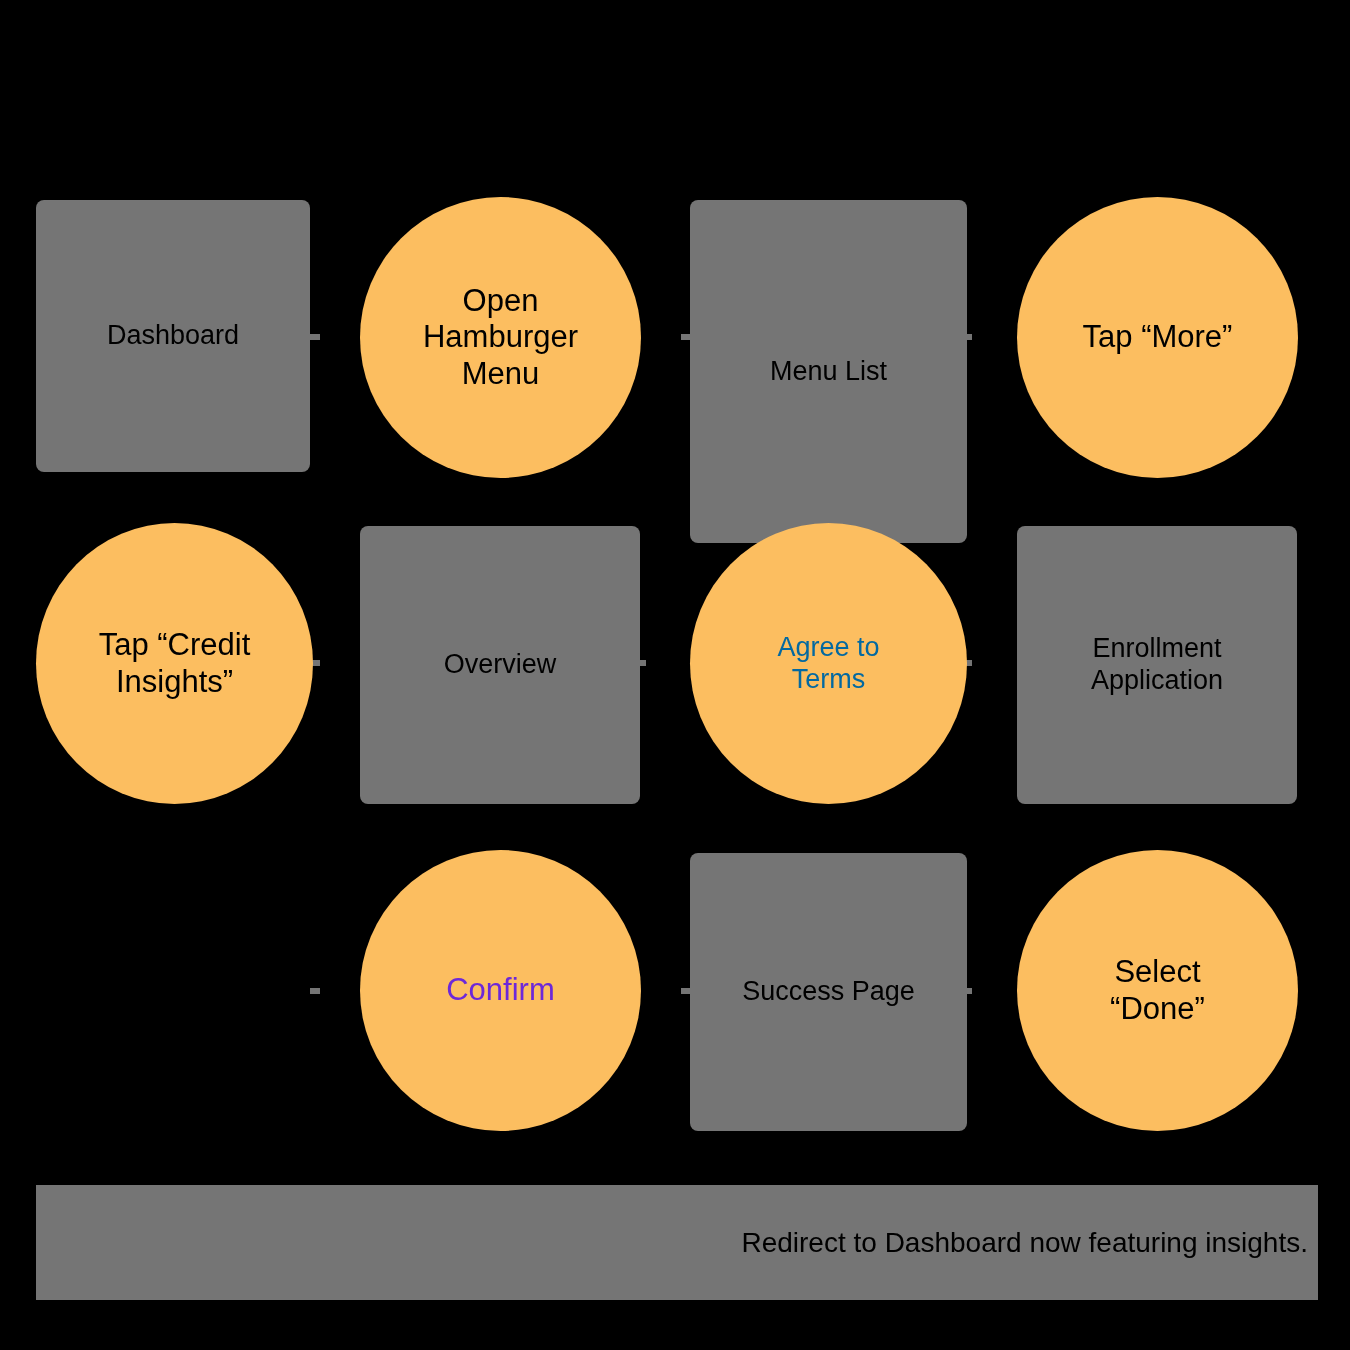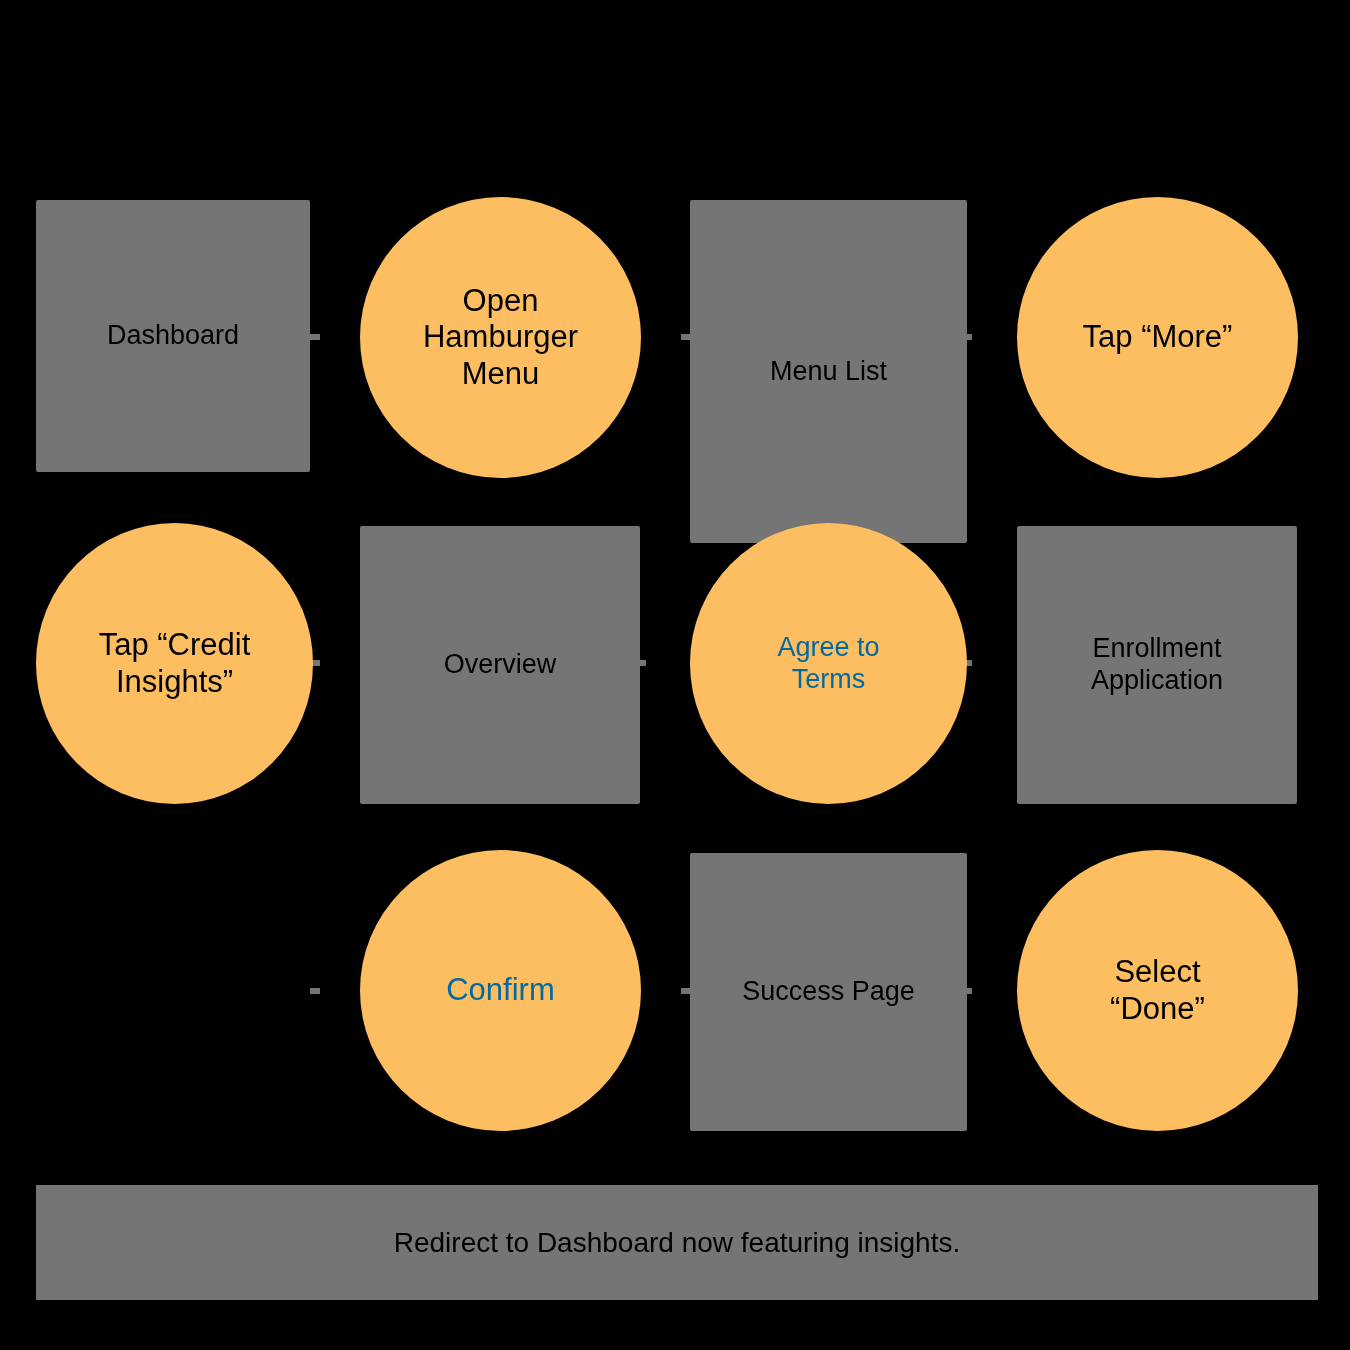--- a/index.html
+++ b/index.html
@@ -23,21 +23,21 @@
     text-align: center;
     color: #000000;
     font-weight: normal;
     line-height: 1.18;
     box-sizing: border-box;
     padding: 4px 10px;
     -webkit-font-smoothing: antialiased;
   }
   .screen {
     background: #757575;
-    border-radius: 2px;
+    border-radius: 8px;
   }
   .action {
     background: #FCBE60;
     border-radius: 50%;
   }
   .banner {
     background: #757575;
     border-radius: 0;
   }
   .connector {
@@ -86,26 +86,26 @@
       <span class="label">Overview</span>
     </div>
     <div class="node action" style="left: 690px; top: 523px; width: 277px; height: 281px; font-size: 27px; background: rgb(252, 190, 96); color: #0369a1;">
       <span class="label">Agree to
 Terms</span>
     </div>
     <div class="node screen" style="left: 1017px; top: 526px; width: 280px; height: 278px; font-size: 27px; background: rgb(117, 117, 117); color: rgb(0, 0, 0);">
       <span class="label">Enrollment
 Application</span>
     </div>
-    <div class="node action" style="left: 360px; top: 850px; width: 281px; height: 281px; font-size: 31px; background: rgb(252, 190, 96); color: #0369a1;">
+    <div class="node action" style="left: 360px; top: 850px; width: 281px; height: 281px; font-size: 31px; background: rgb(252, 190, 96); color: #6d28d9;">
       <span class="label">Confirm</span>
     </div>
     <div class="node screen" style="left: 690px; top: 853px; width: 277px; height: 278px; font-size: 27px; background: rgb(117, 117, 117); color: #000000;">
       <span class="label">Success Page</span>
     </div>
     <div class="node action" style="left: 1017px; top: 850px; width: 281px; height: 281px; font-size: 31px; background: rgb(252, 190, 96); color: rgb(0, 0, 0);">
       <span class="label">Select
 “Done”</span>
     </div>
-    <div class="node banner" style="left: 36px; top: 1185px; width: 1282px; height: 115px; font-size: 28px; background: rgb(117, 117, 117); color: rgb(0, 0, 0);">
+    <div class="node banner" style="left: 36px; top: 1185px; width: 1282px; height: 115px; font-size: 28px; background: rgb(117, 117, 117); color: rgb(0, 0, 0); justify-content: flex-end;">
       <span class="label">Redirect to Dashboard now featuring insights.</span>
     </div>
   </div>
 
 </body></html>

